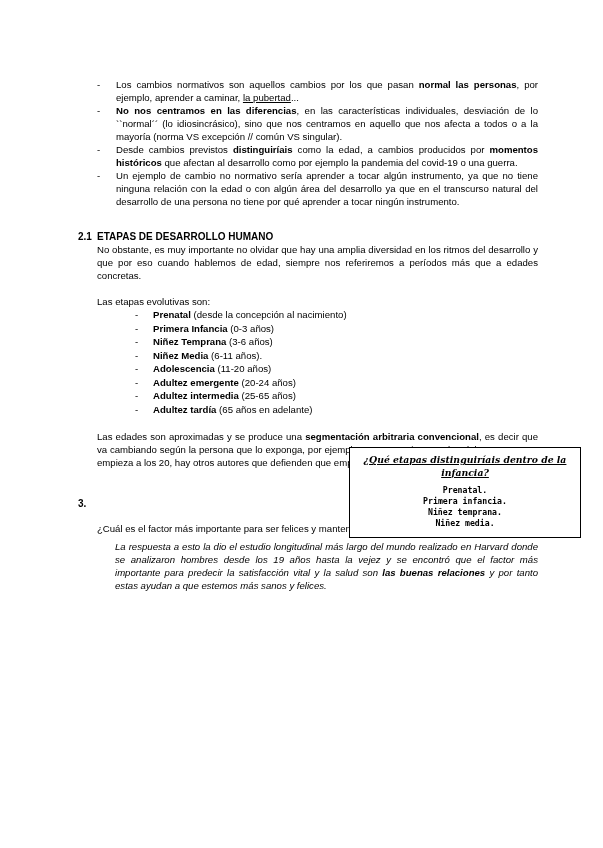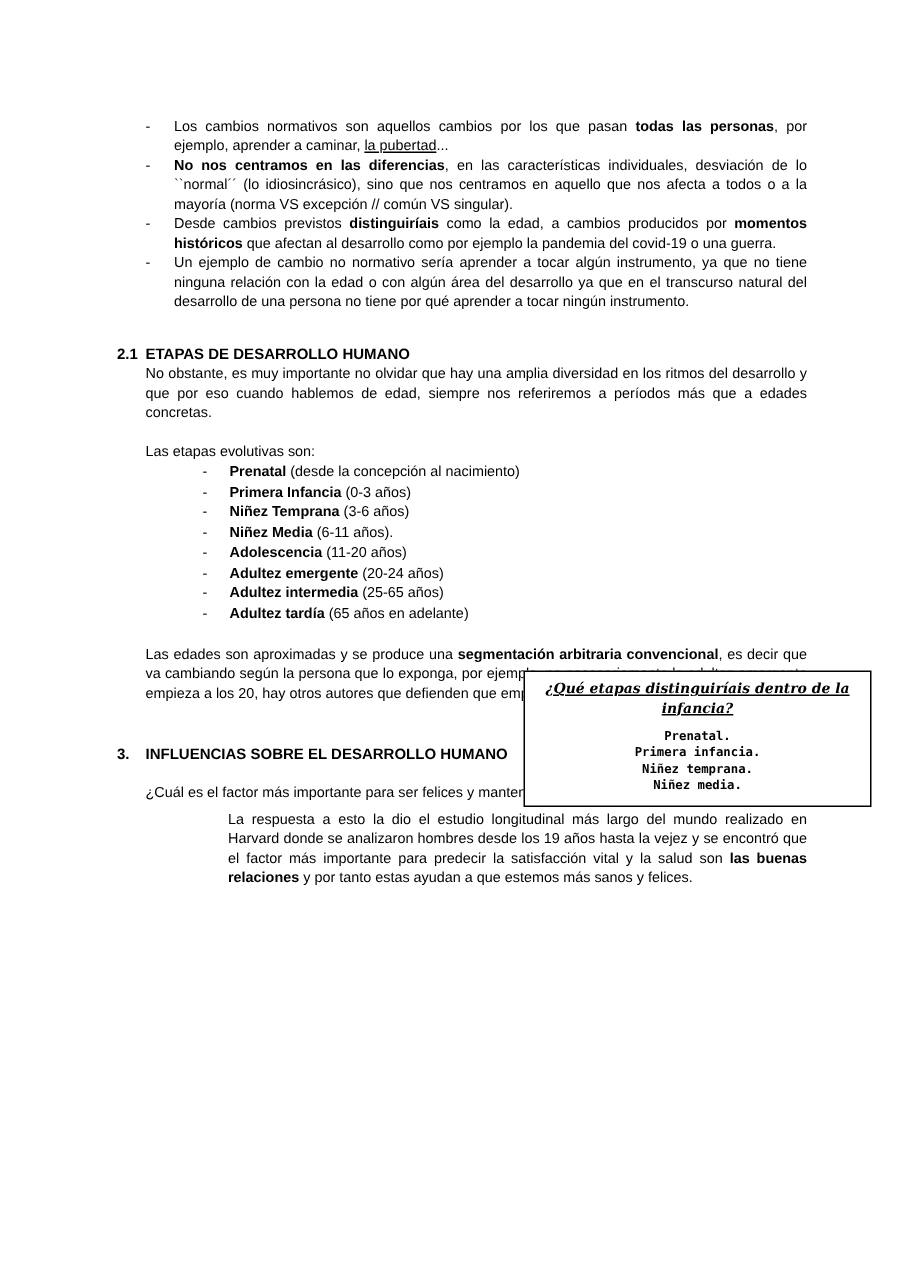--- a/index.html
+++ b/index.html
@@ -26,21 +26,21 @@
   .h21 { margin-top:22px; }
   .h3 { margin-top:28px; }
   .after-heading { margin-top:13px; }
   .lead { margin-top:13px; }
   .p3 { margin-top:14px; }
   .note {
     margin-top:12px; color:#ff0000; font-size:8.7px; line-height:11.5px;
     text-align:left;
   }
   .question { margin-top:12px; }
-  .final-para { margin-top:5px; margin-left:55px; text-align:justify; }
+  .final-para { margin-top:5px; margin-left:18px; text-align:justify;font-style:italic; }
   .qbox {
     position:absolute; left:349px; top:447px; width:232px;
     border:1px solid #000; padding:6px 8px 8px; text-align:center;
     background:#ffffff;
   }
   .qbox-title {
     font-family:"DejaVu Serif","Liberation Serif",serif;
     font-style:italic; font-weight:bold; text-decoration:underline;
     font-size:9.3px; line-height:12.5px;
   }
@@ -54,21 +54,21 @@
 </head>
 <body>
 
 <div class="page">
   <div class="content">
 
 
     <ul class="bullets">
       <li class="bullet">
         <span class="dash">-</span>
-        <span class="btext rich">Los cambios normativos son aquellos cambios por los que pasan <b>todas las personas</b>, por ejemplo, aprender a caminar, <u>la pubertad</u>...</span>
+        <span class="btext rich">Los cambios normativos son aquellos cambios por los que pasan <b>normal las personas</b>, por ejemplo, aprender a caminar, <u>la pubertad</u>...</span>
       </li>
       <li class="bullet">
         <span class="dash">-</span>
         <span class="btext rich"><b>No nos centramos en las diferencias</b>, en las características individuales, desviación de lo ``normal´´ (lo idiosincrásico), sino que nos centramos en aquello que nos afecta a todos o a la mayoría (norma VS excepción // común VS singular).</span>
       </li>
       <li class="bullet">
         <span class="dash">-</span>
         <span class="btext rich">Desde cambios previstos <b>distinguiríais</b> como la edad, a cambios producidos por <b>momentos históricos</b> que afectan al desarrollo como por ejemplo la pandemia del covid-19 o una guerra.</span>
       </li>
       <li class="bullet">
@@ -119,21 +119,20 @@
         <span class="dash">-</span>
         <span class="rich"><b>Adultez tardía</b> (65 años en adelante)</span>
       </li>
     </ul>
 
     <p class="para rich p3">Las edades son aproximadas y se produce una <b>segmentación arbitraria convencional</b>, es decir que va cambiando según la persona que lo exponga, por ejemplo, no necesariamente la adultez emergente empieza a los 20, hay otros autores que defienden que empieza a los 18.</p>
 
 
     <h2 class="heading h3">
       <span class="hnum">3.</span>
-      <span>INFLUENCIAS SOBRE EL DESARROLLO HUMANO</span>
     </h2>
 
     <p class="question">¿Cuál es el factor más importante para ser felices y mantenemos sanos?</p>
 
     <p class="final-para rich">La respuesta a esto la dio el estudio longitudinal más largo del mundo realizado en Harvard donde se analizaron hombres desde los 19 años hasta la vejez y se encontró que el factor más importante para predecir la satisfacción vital y la salud son <b>las buenas relaciones</b> y por tanto estas ayudan a que estemos más sanos y felices.</p>
 
   </div>
 
   <div class="qbox">
     <div class="qbox-title">¿Qué etapas distinguiríais dentro de la infancia?</div>

